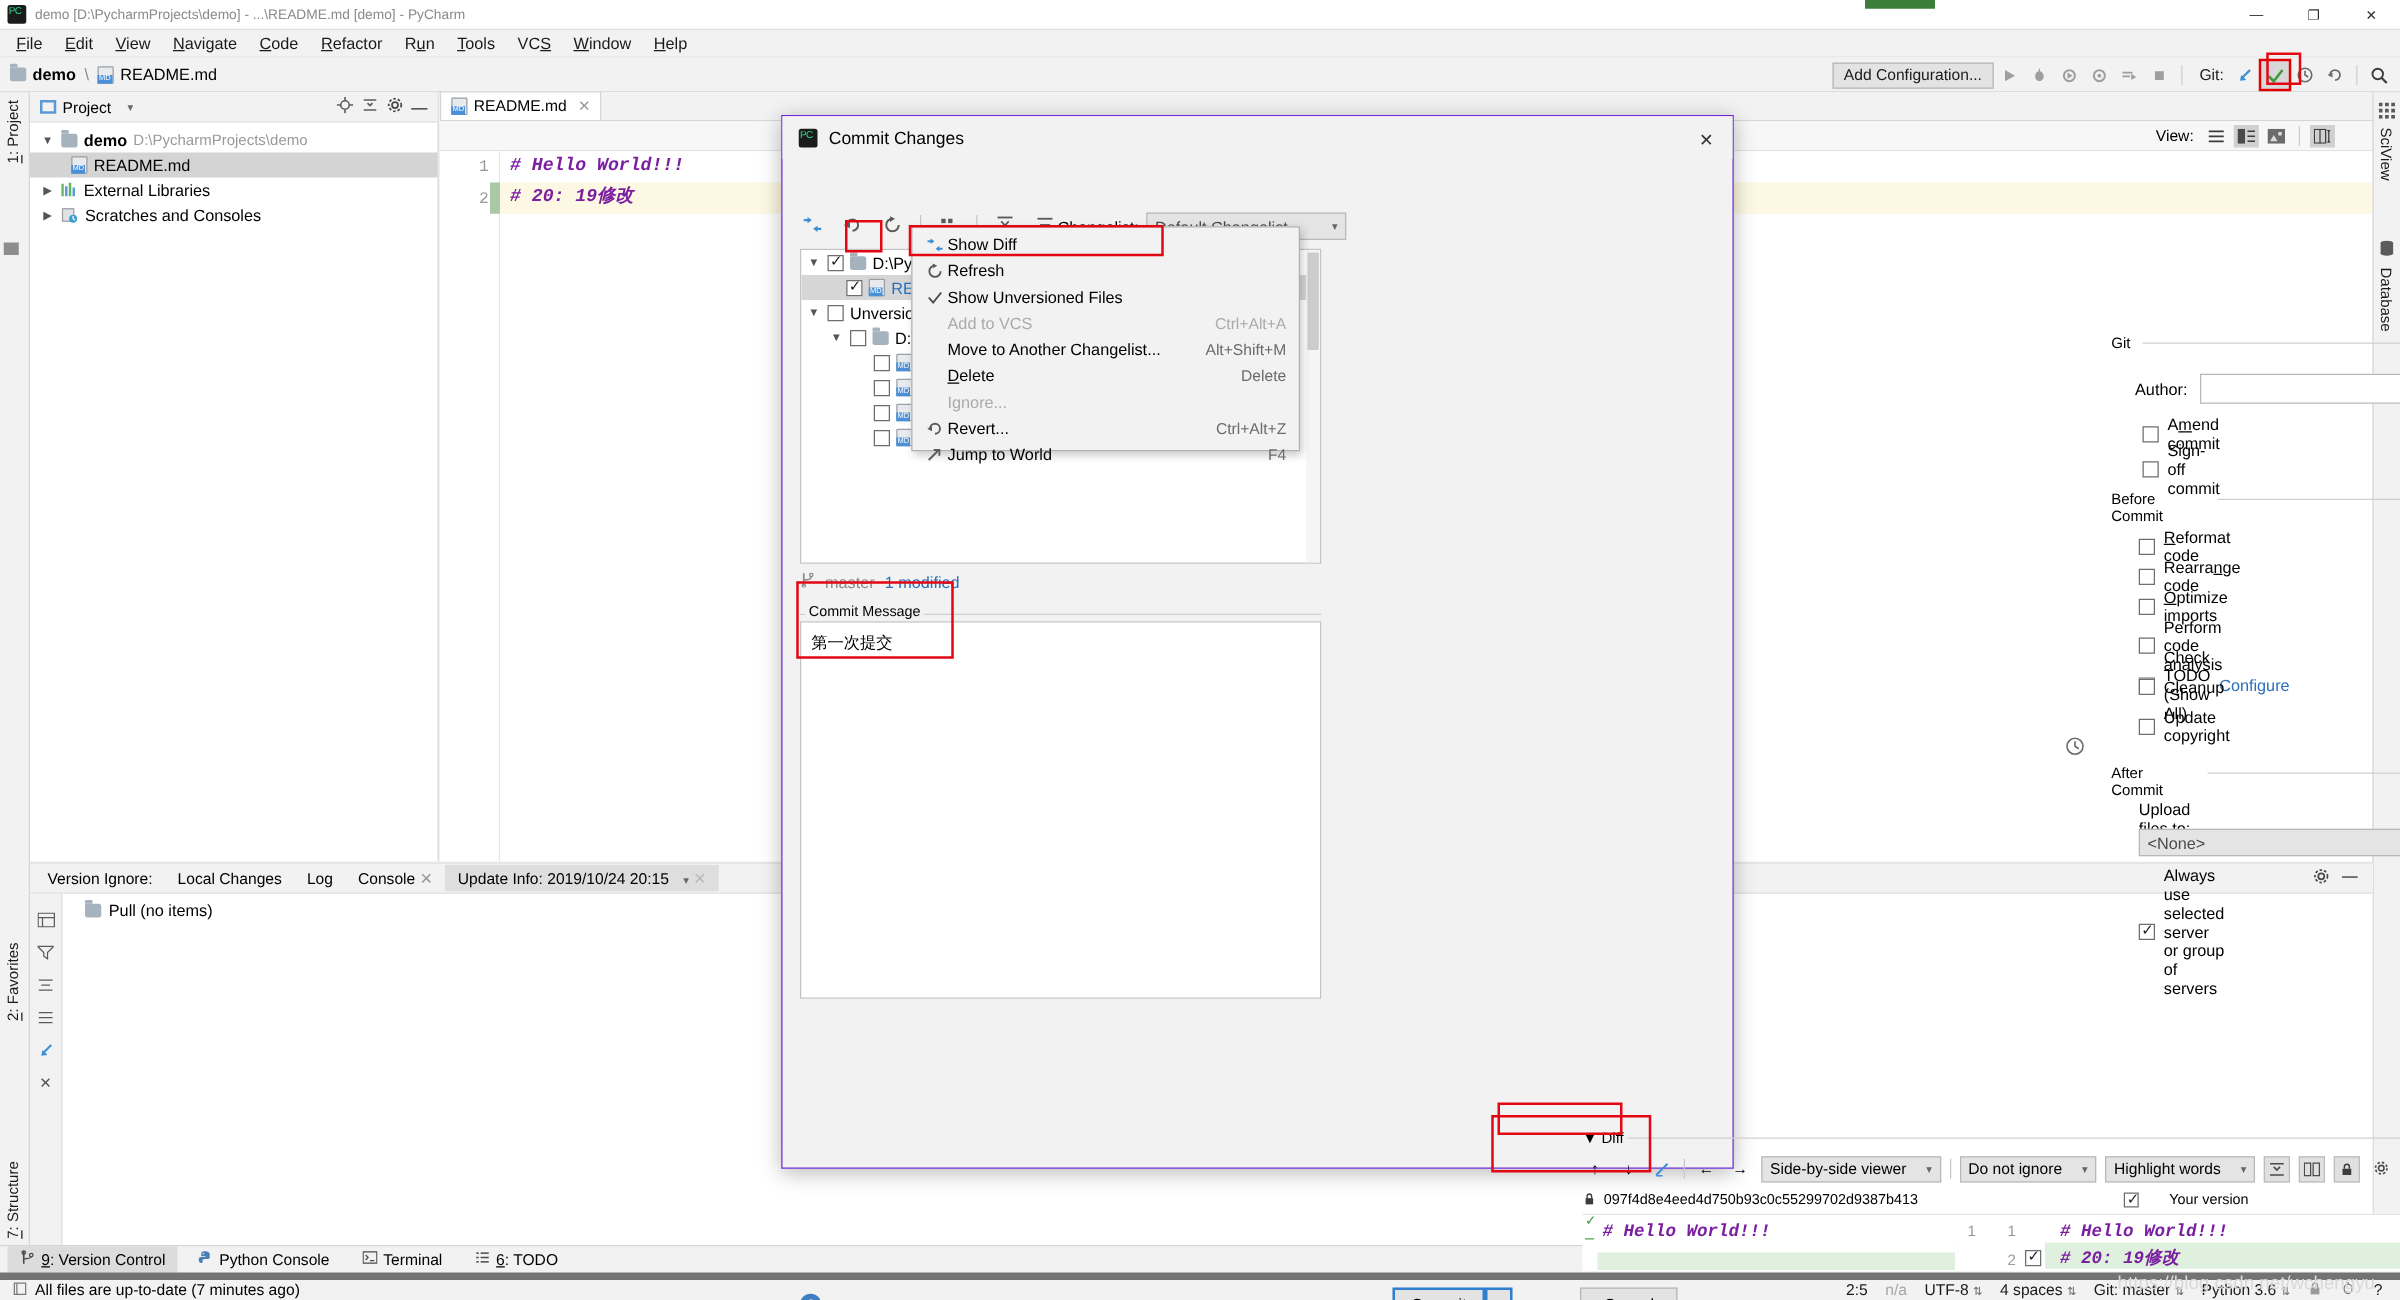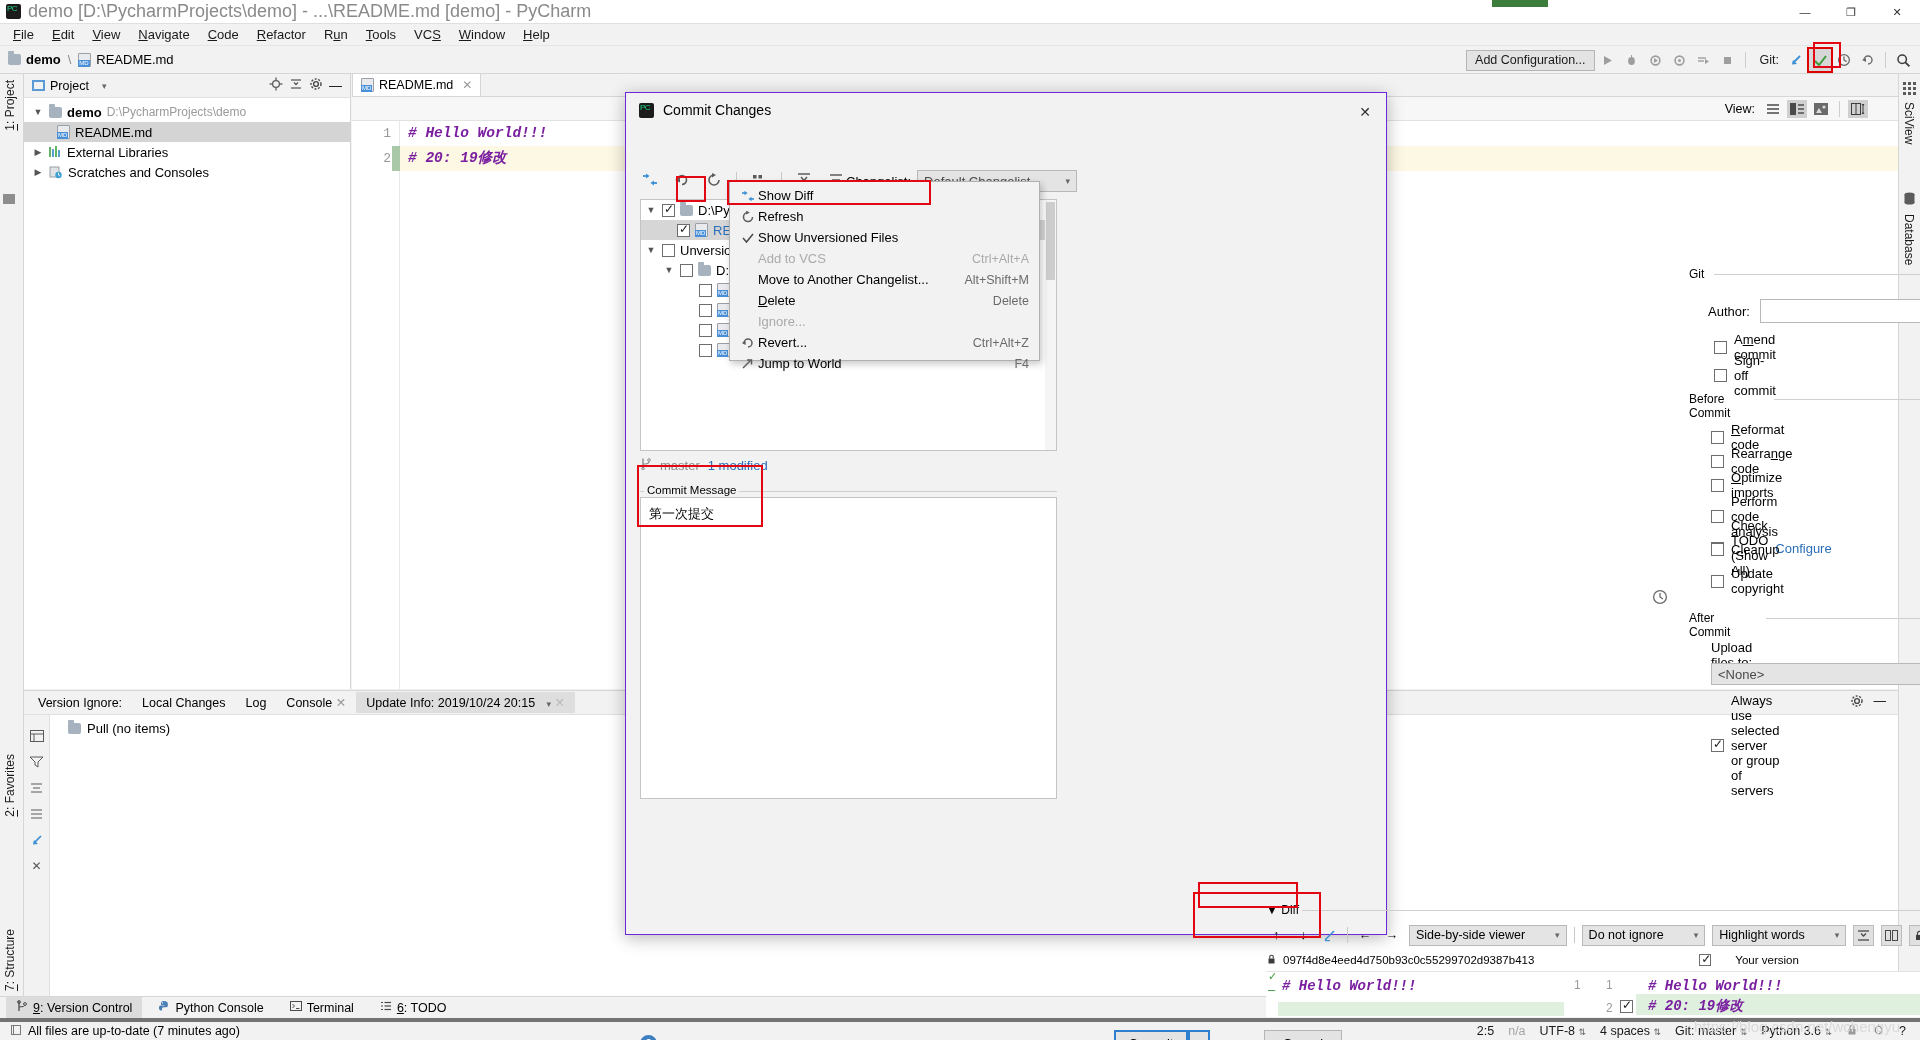--- a/index.html
+++ b/index.html
@@ -24,21 +24,21 @@
   .pc-logo {
     width: 15px; height: 15px; margin-left: 6px; margin-right: 7px;
     background: #1b1b1b; border-radius: 2px; position: relative;
     display: inline-block;
   }
   .pc-logo:after {
     content: "PC"; position: absolute; left: 1px; top: 0px;
     font-size: 8px; color: #21d789; font-family: "Liberation Sans", sans-serif;
     letter-spacing: -0.5px;
   }
-  .title-text { font-size: 18px; color: #8a8a8a; }
+  .title-text { font-size: 11px; color: #8a8a8a; }
   .win-btns { position: absolute; right: 0; top: 0; height: 24px; display: flex; }
   .win-btn { width: 46px; height: 24px; display: flex; align-items: center; justify-content: center; font-size: 11px; color: #333; }
   .title-notch {
     position: absolute; left: 1492px; top: 0px; width: 56px; height: 7px;
     background: #3c7d3c;
   }
 
   
   .menubar {
     position: absolute; left: 0; top: 24px; width: 1920px; height: 22px;
@@ -168,21 +168,21 @@
   .bottombar {
     position: absolute; left: 0; top: 996px; width: 1920px; height: 22px;
     background: #f2f2f2; display: flex; align-items: center; border-top: 1px solid #d6d6d6; font-size: 12.5px;
   }
   .btab { display: flex; align-items: center; gap: 5px; padding: 3px 10px; margin-left: 6px; }
   .btab.active { background: #dcdcdc; }
   .btab u { text-decoration: underline; }
   .statusbar {
     position: absolute; left: 0; top: 1018px; width: 1920px; height: 22px;
     background: #f2f2f2; display: flex; align-items: center; font-size: 12.5px;
-    border-top: 4px solid #737373;
+    border-top: 6px solid #737373;
   }
   .status-left { display: flex; align-items: center; gap: 6px; padding-left: 10px; }
   .status-right { margin-left: auto; display: flex; align-items: center; gap: 14px; padding-right: 14px; color: #1a1a1a; }
   .status-right .na { color: #a6a6a6; }
   .spin { font-size: 9px; color: #666; }
   .watermark {
     position: absolute; right: 20px; top: 1018px; font-size: 15px; color: #d9d9d9;
     font-family: "Liberation Sans", sans-serif; pointer-events: none; white-space: nowrap;
   }
 
@@ -237,21 +237,21 @@
   .opt { display: flex; align-items: center; gap: 7px; font-size: 13px; }
   .opt u { text-decoration: underline; }
   .link { color: #2a6fba; }
 
   .sect-legend { font-size: 12px; }
   .sect-line { height: 1px; background: #cfcfcf; }
 
   .diff-legend { position: absolute; left: 640px; top: 776px; font-size: 12px; }
   .diff-line { position: absolute; left: 676px; top: 783px; width: 700px; height: 1px; background: #cfcfcf; }
   .diff-toolbar { position: absolute; left: 640px; top: 796px; width: 740px; height: 24px; display: flex; align-items: center; gap: 7px; font-size: 12.5px; }
-  .dbtn { height: 21px; background: #e4e4e4; border: 1px solid #b8b8b8; display: flex; align-items: center; padding: 0 6px; gap: 22px; }
+  .dbtn { height: 21px; background: #e4e4e4; border: 1px solid #b8b8b8; display: flex; align-items: center; padding: 0 6px; gap: 8px; }
   .dsq { width: 21px; height: 21px; background: #e0e0e0; border: 1px solid #bcbcbc; display: flex; align-items: center; justify-content: center; }
   .diff-hdr { position: absolute; left: 640px; top: 824px; width: 740px; height: 18px; display: flex; align-items: center; font-size: 11.5px; }
   .diff-panes { position: absolute; left: 640px; top: 844px; width: 740px; height: 46px; display: flex; }
   .dpane { font-family: "Liberation Mono", monospace; font-size: 14px; font-style: italic; font-weight: bold; color: #7a1fa0; }
   .dline-mark { color: #3c9a3c; }
 
   .dlg-footer { position: absolute; left: 0; top: 894px; width: 760px; height: 48px; }
   .help-ico { position: absolute; left: 14px; top: 14px; width: 17px; height: 17px; border-radius: 50%; background: #3d7fc1; color: #fff; font-size: 12px; display: flex; align-items: center; justify-content: center; }
   .btn {
     height: 27px; border: 1px solid #b5b5b5; background: #e3e3e3; font-size: 13px;

